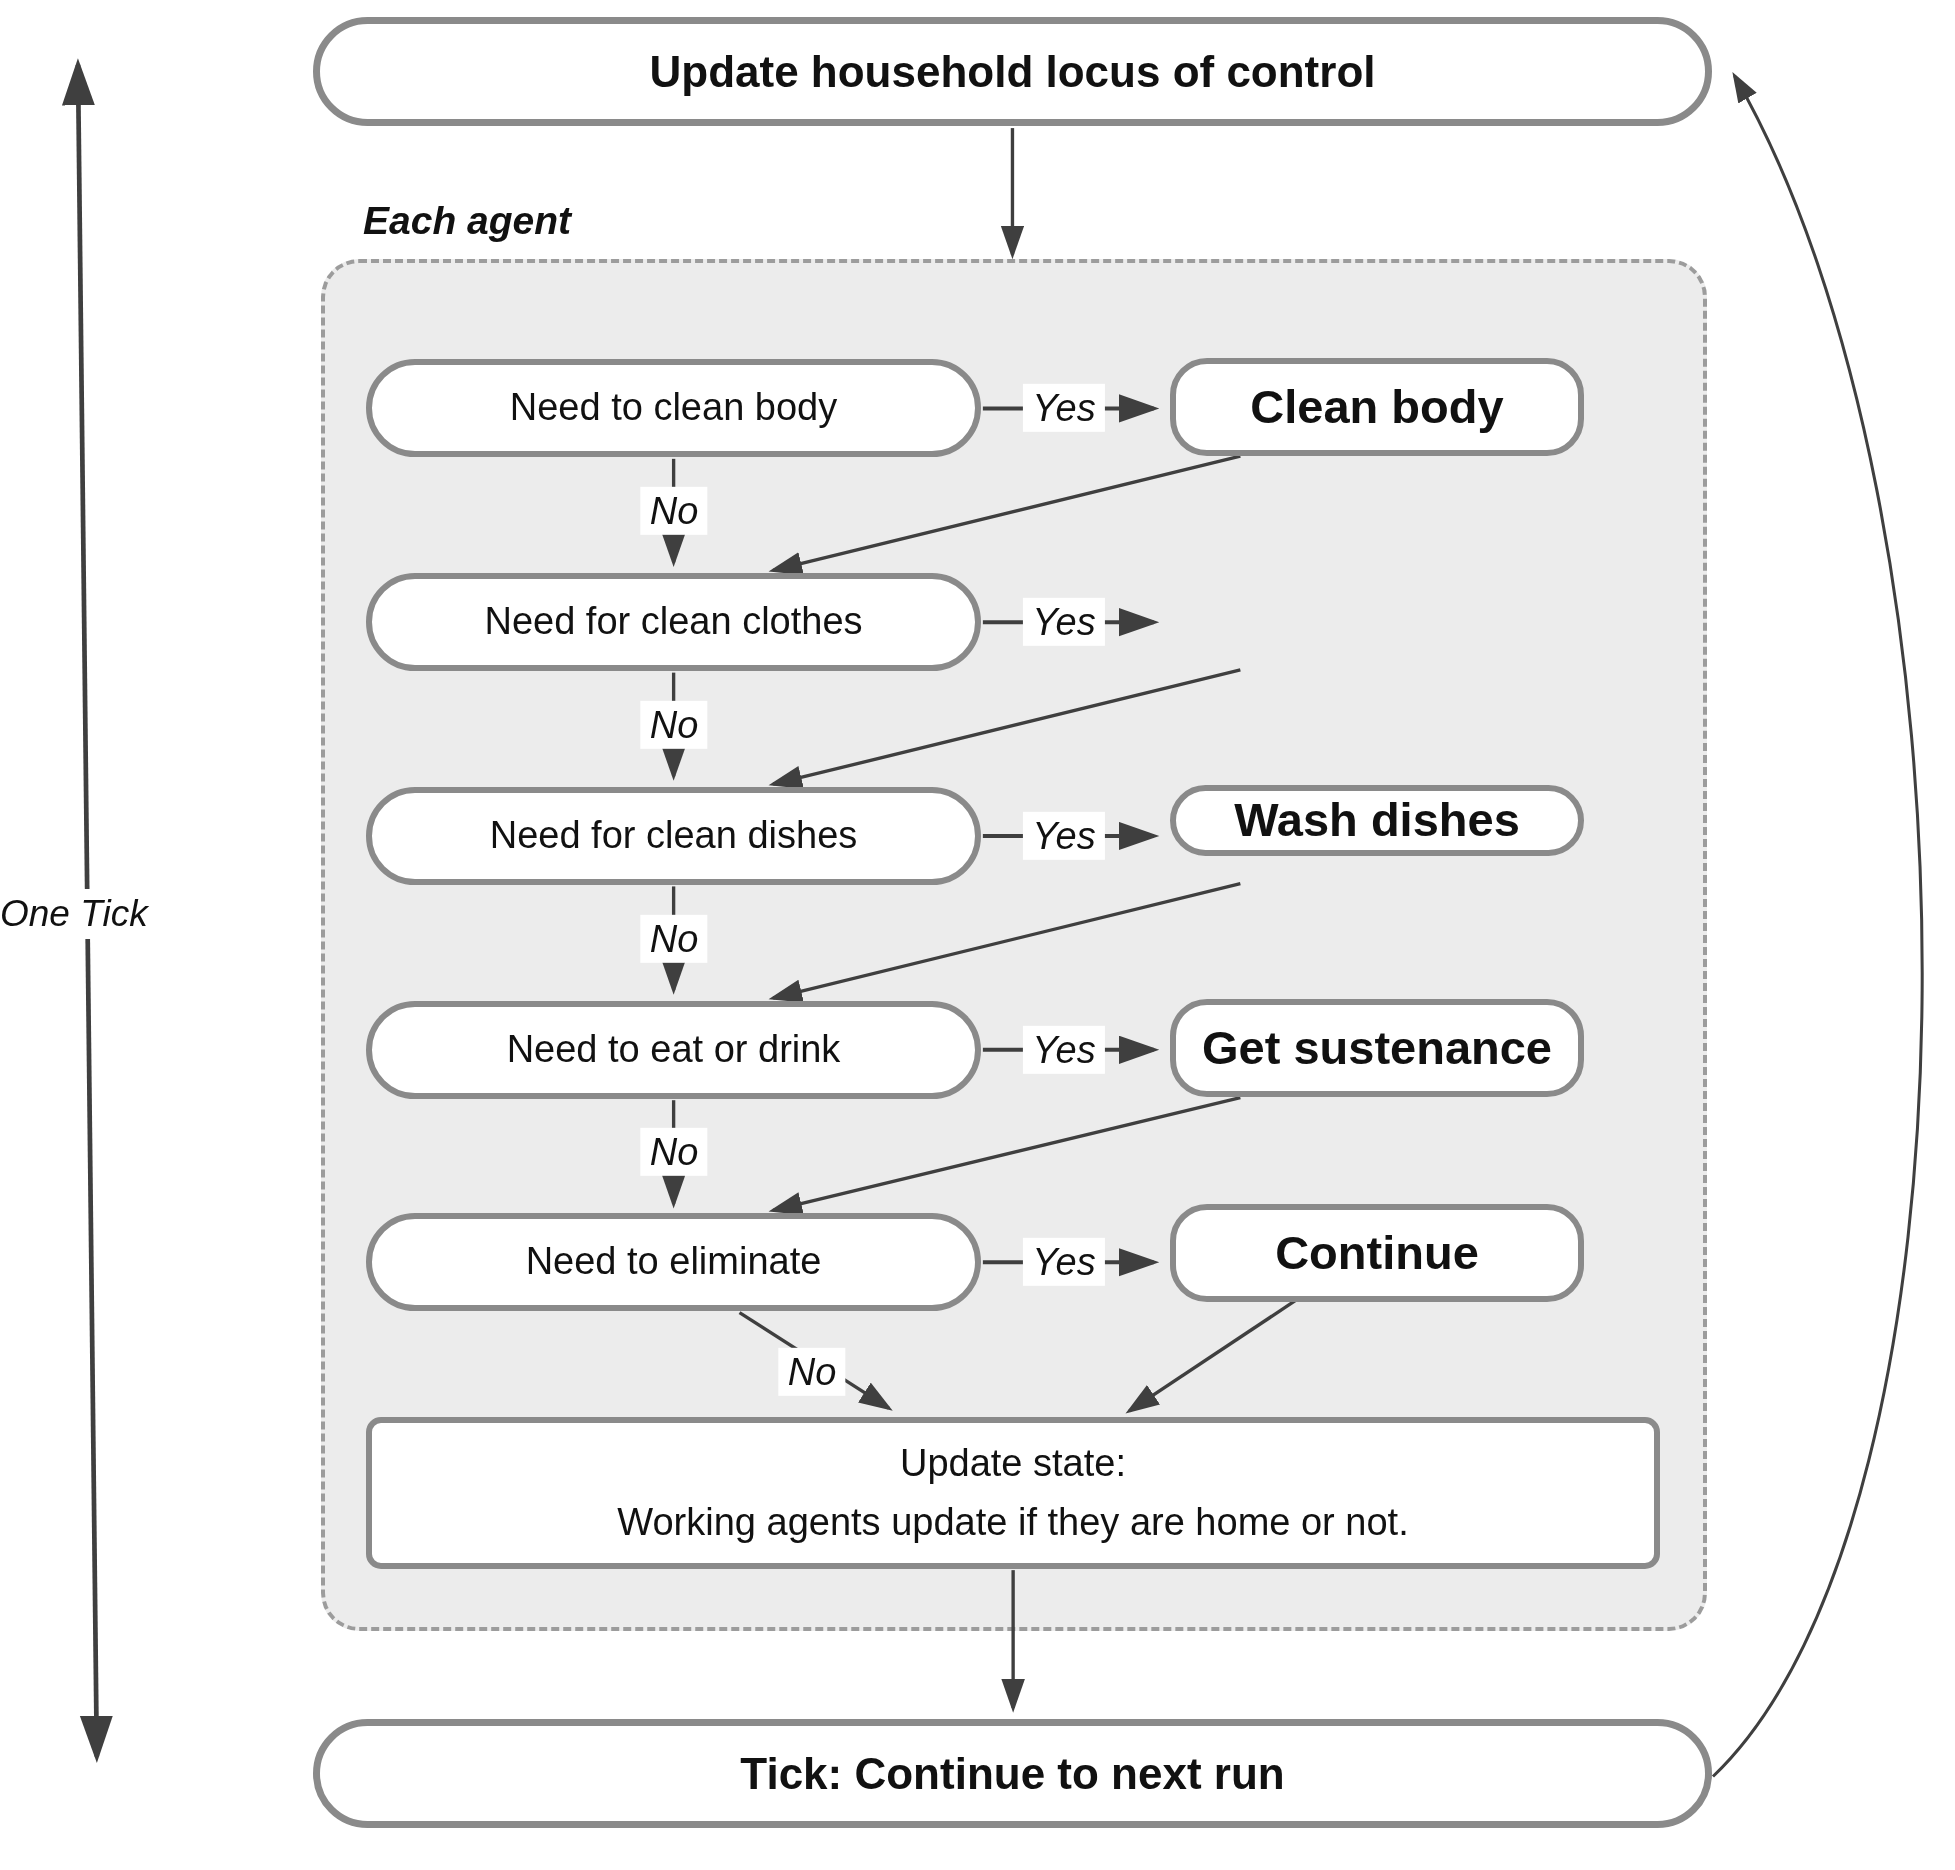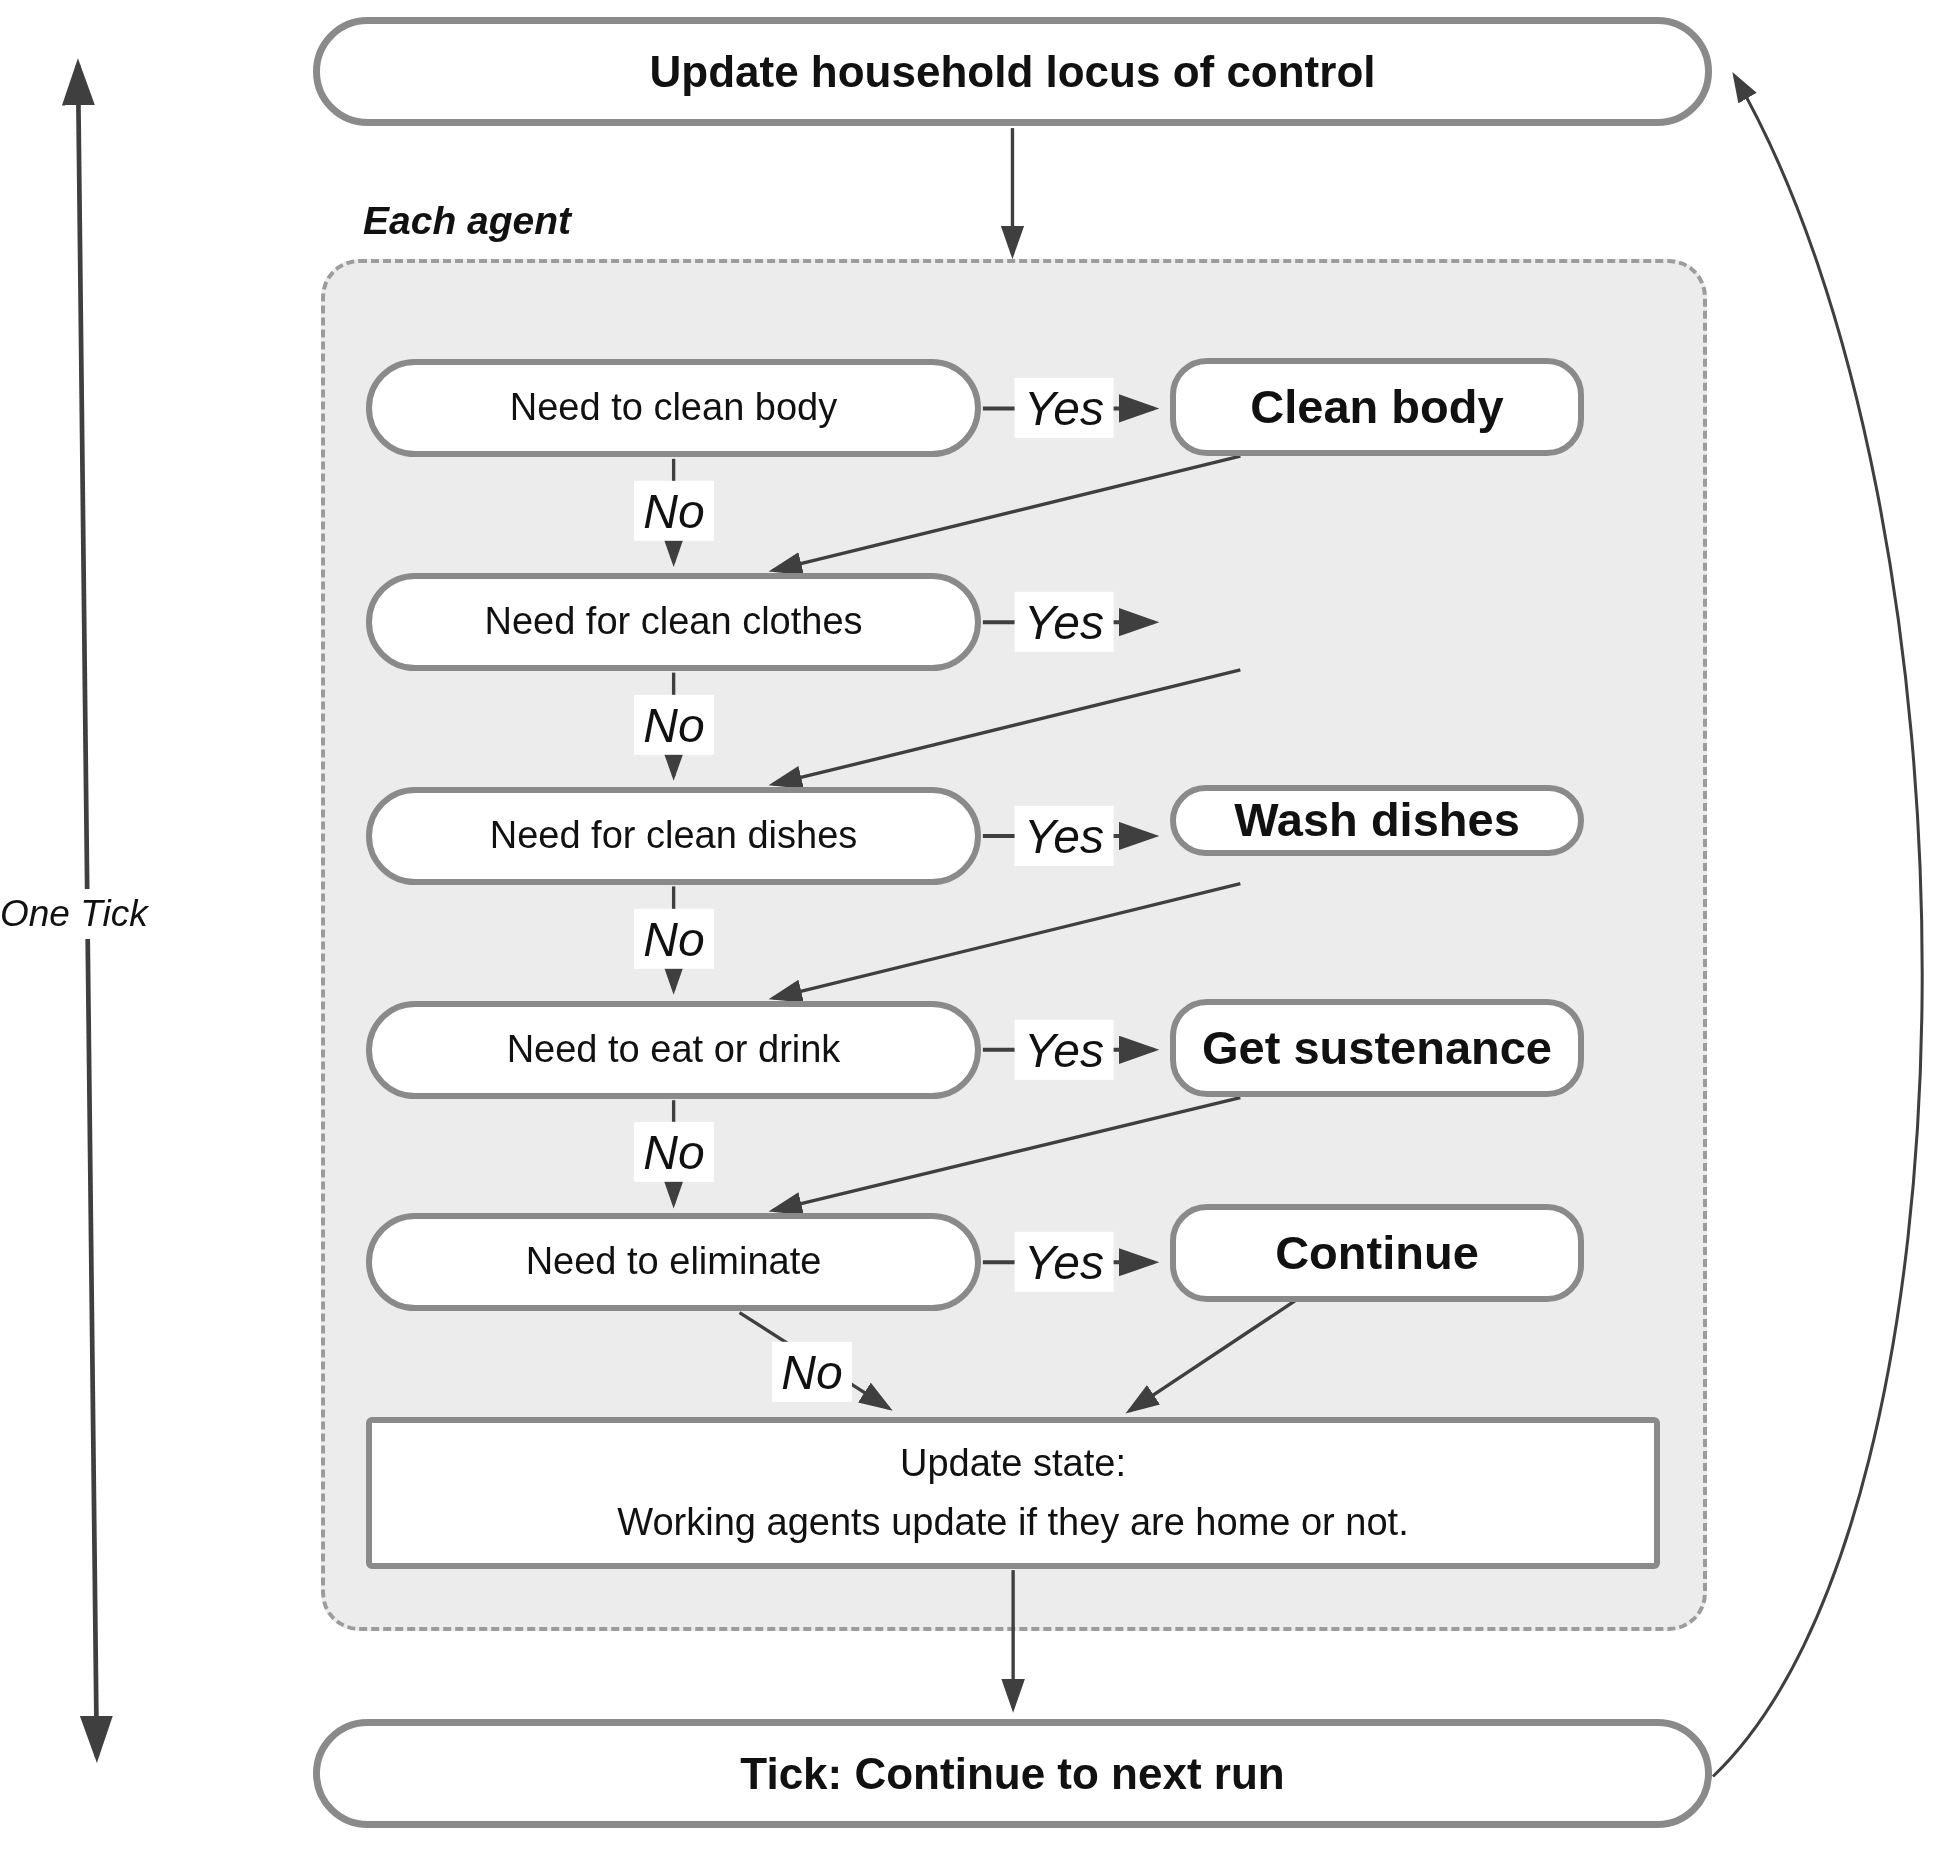--- a/index.html
+++ b/index.html
@@ -52,31 +52,31 @@
     border-radius:49px;
     font-size:38px;
   }
   .node.action{
     border-width:6.7px;
     border-radius:37px;
     font-size:47px;font-weight:bold;
   }
   .node.update{
     border-width:6.7px;
-    border-radius:6px;
+    border-radius:15px;
     font-size:38px;
     flex-direction:column;
     line-height:1.55;
   }
   .lbl{
     position:absolute;
     transform:translate(-50%,-50%);
     background:var(--label-bg);
     font-style:italic;
-    font-size:48px;
+    font-size:38px;
     padding:2.7px 9.4px;
     z-index:3;
     white-space:nowrap;
   }
   .caption{
     position:absolute;
     font-size:39px;
     font-weight:bold;
     font-style:italic;
     z-index:3;

